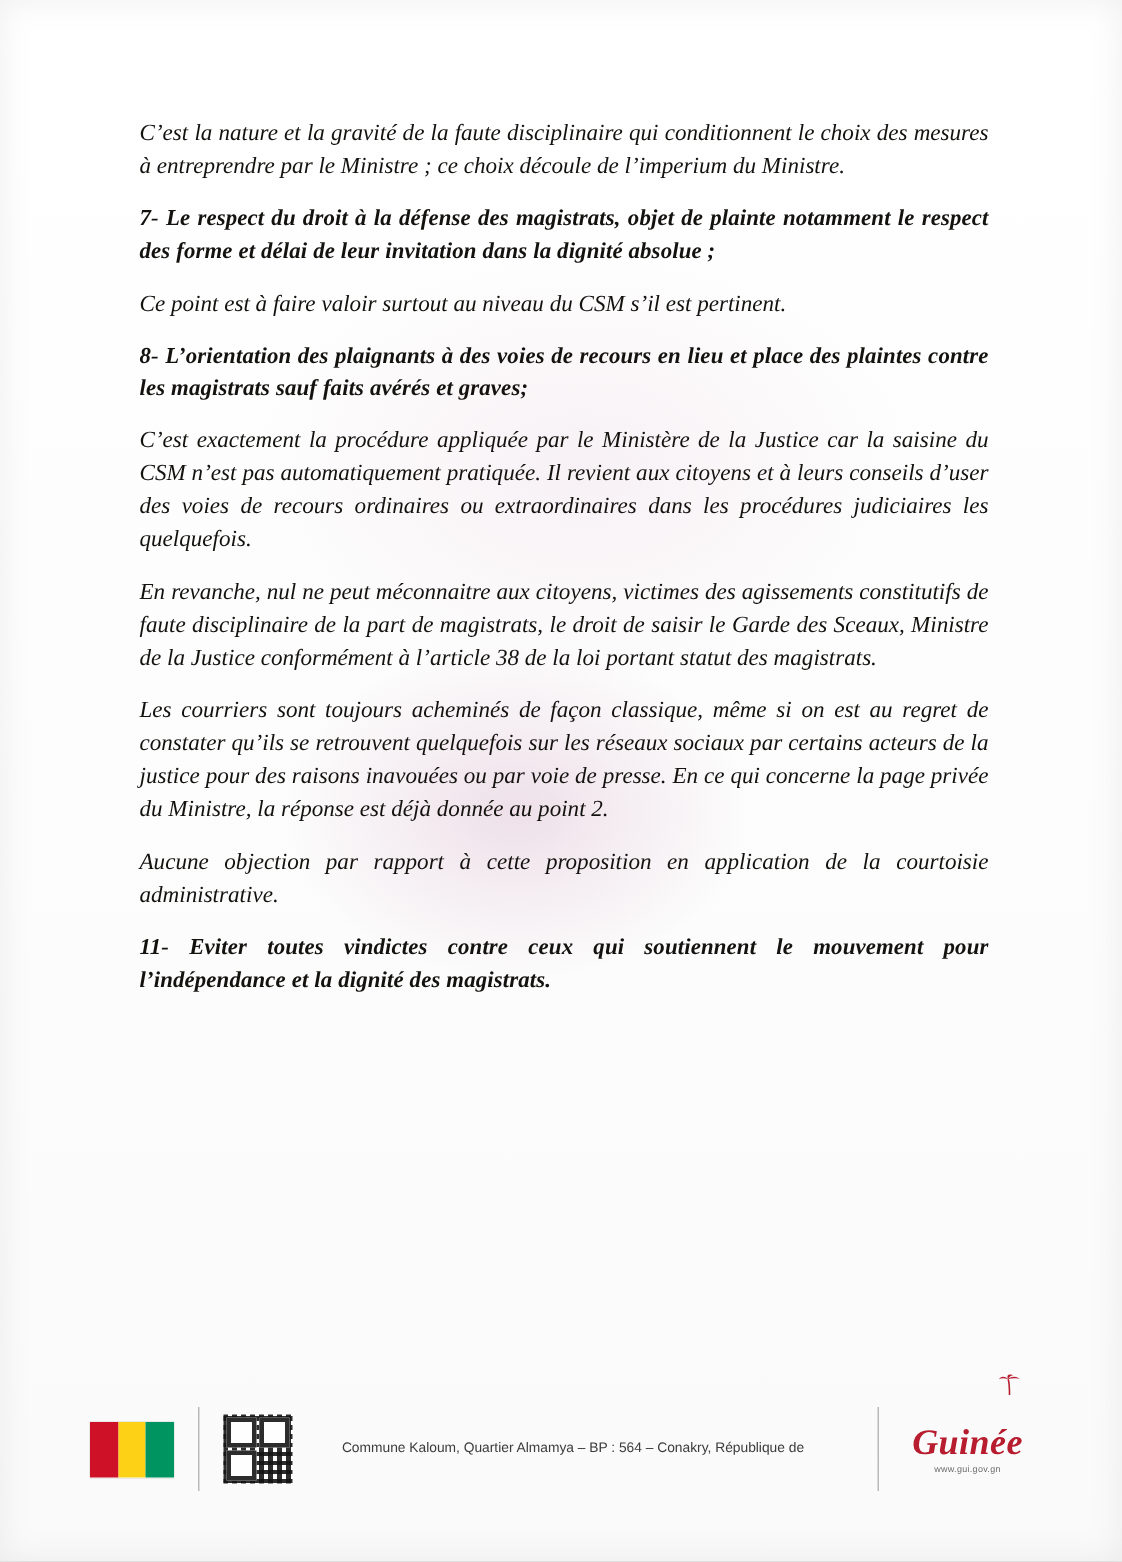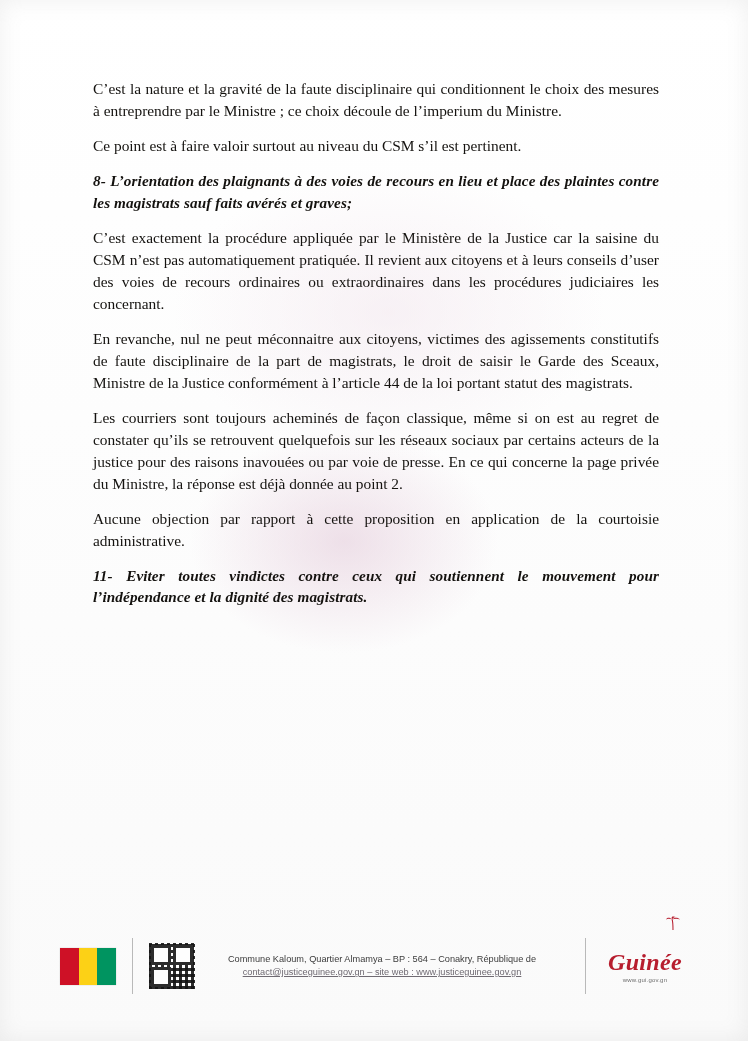--- a/index.html
+++ b/index.html
@@ -43,21 +43,21 @@
     width: 566px;
   }
   p {
     margin: 0 0 13px 0;
     font-size: 15.4px;
     line-height: 1.43;
     color: #14120f;
     text-align: justify;
     text-justify: inter-word;
   }
-  p.body { text-indent: 0; }
+  p.body { text-indent: 0; font-style: italic; }
   p.heading {
     font-style: italic;
     font-weight: bold;
     font-size: 15.2px;
     letter-spacing: 0.1px;
   }
   p.heading.indent { text-indent: 10px; }
   p.gap-before { margin-top: 9px; }
 
   
@@ -171,43 +171,43 @@
 </style>
 </head>
 <body>
 
 <div class="page">
   <div class="paper-tint"></div>
   <div class="edge-shadow"></div>
 
   <div class="content">
     <p class="body">C’est la nature et la gravité de la faute disciplinaire qui conditionnent le choix des mesures à entreprendre par le Ministre ; ce choix découle de l’imperium du Ministre.</p>
+    <p class="heading gap-before">7- Le respect du droit à la défense des magistrats, objet de plainte notamment le respect des forme et délai de leur invitation dans la dignité absolue ;</p>
     <p class="body gap-before">Ce point est à faire valoir surtout au niveau du CSM s’il est pertinent.</p>
     <p class="heading gap-before">8- L’orientation des plaignants à des voies de recours en lieu et place des plaintes contre les magistrats sauf faits avérés et graves;</p>
-    <p class="body gap-before">C’est exactement la procédure appliquée par le Ministère de la Justice car la saisine du CSM n’est pas automatiquement pratiquée. Il revient aux citoyens et à leurs conseils d’user des voies de recours ordinaires ou extraordinaires dans les procédures judiciaires les concernant.</p>
-    <p class="body gap-before">En revanche, nul ne peut méconnaitre aux citoyens, victimes des agissements constitutifs de faute disciplinaire de la part de magistrats, le droit de saisir le Garde des Sceaux, Ministre de la Justice conformément à l’article 44 de la loi portant statut des magistrats.</p>
+    <p class="body gap-before">C’est exactement la procédure appliquée par le Ministère de la Justice car la saisine du CSM n’est pas automatiquement pratiquée. Il revient aux citoyens et à leurs conseils d’user des voies de recours ordinaires ou extraordinaires dans les procédures judiciaires les quelquefois.</p>
+    <p class="body gap-before">En revanche, nul ne peut méconnaitre aux citoyens, victimes des agissements constitutifs de faute disciplinaire de la part de magistrats, le droit de saisir le Garde des Sceaux, Ministre de la Justice conformément à l’article 38 de la loi portant statut des magistrats.</p>
     <p class="body gap-before">Les courriers sont toujours acheminés de façon classique, même si on est au regret de constater qu’ils se retrouvent quelquefois sur les réseaux sociaux par certains acteurs de la justice pour des raisons inavouées ou par voie de presse. En ce qui concerne la page privée du Ministre, la réponse est déjà donnée au point 2.</p>
     <p class="body gap-before">Aucune objection par rapport à cette proposition en application de la courtoisie administrative.</p>
     <p class="heading gap-before">11- Eviter toutes vindictes contre ceux qui soutiennent le mouvement pour l’indépendance et la dignité des magistrats.</p>
   </div>
 
   <div class="footer">
     <div class="footer-inner">
       <div class="flag">
         <span class="red"></span>
           <span class="yellow"></span>
           <span class="green"></span>
       </div>
       <div class="divider"></div>
       <div class="qr">
         <div class="qr-corner3"></div>
       </div>
       <div class="footer-text">
         <span class="line">Commune Kaloum, Quartier Almamya – BP : 564 – Conakry, République de</span>
-        <span class="line link">contact@justiceguinee.gov.gn  –  site web : www.justiceguinee.gov.gn</span>
       </div>
       <div class="divider"></div>
       <div class="logo">
         <span class="mark">Guinée</span>
         <svg class="palm" viewBox="0 0 20 16" aria-hidden="true">
           <path d="M10 16 C10 10 10 7 9 4" stroke="#b71d2e" stroke-width="1.2" fill="none"></path>
           <path d="M9 4 C6 1 3 2 2 4 C4 3 6 3 9 4 Z" fill="#b71d2e"></path>
           <path d="M9 4 C12 1 16 2 18 4 C15 3 12 3 9 4 Z" fill="#b71d2e"></path>
           <path d="M9 4 C7 0 11 0 13 1 C11 1 10 2 9 4 Z" fill="#b71d2e"></path>
         </svg>

